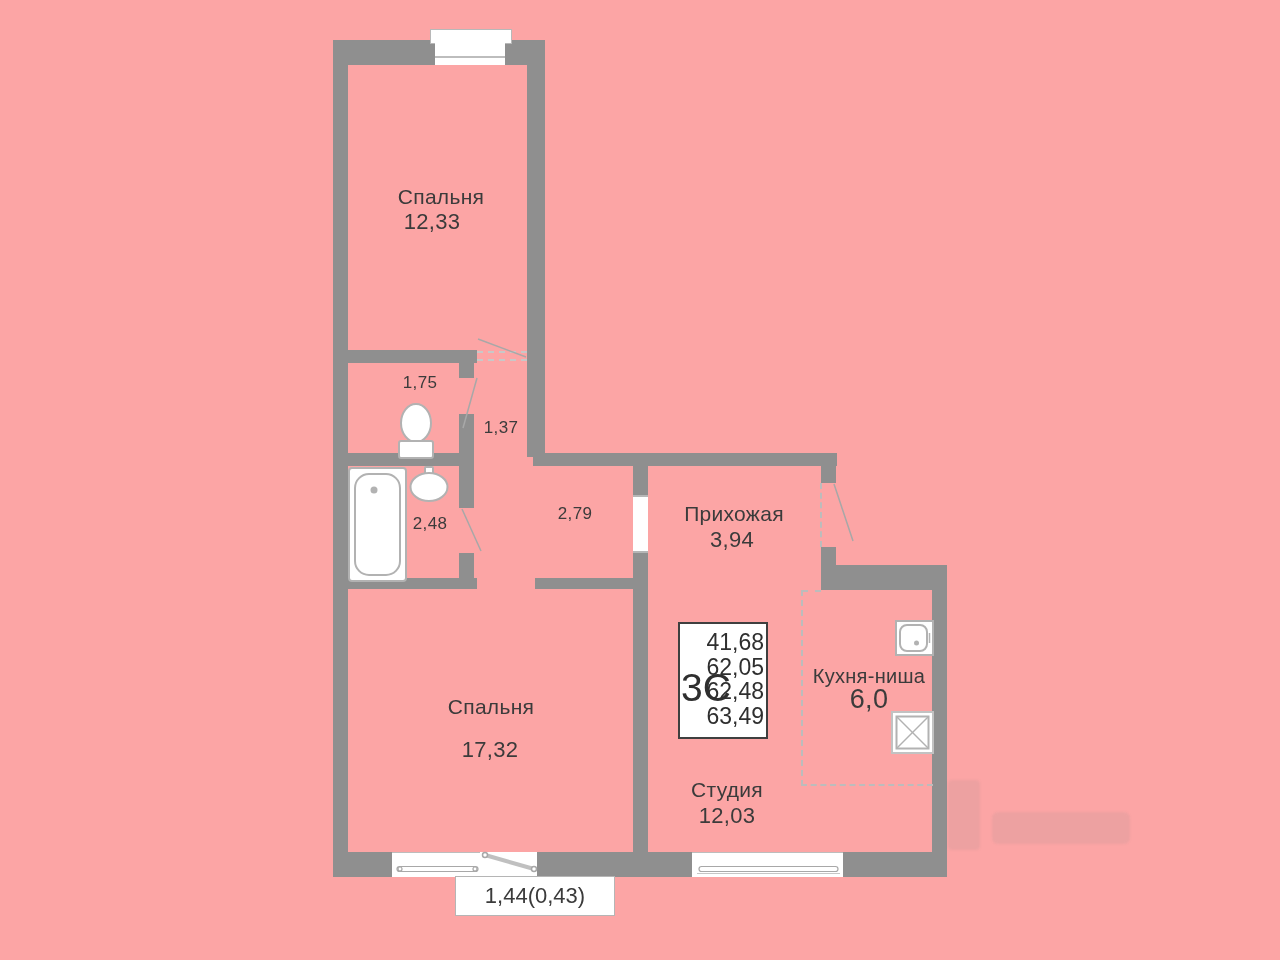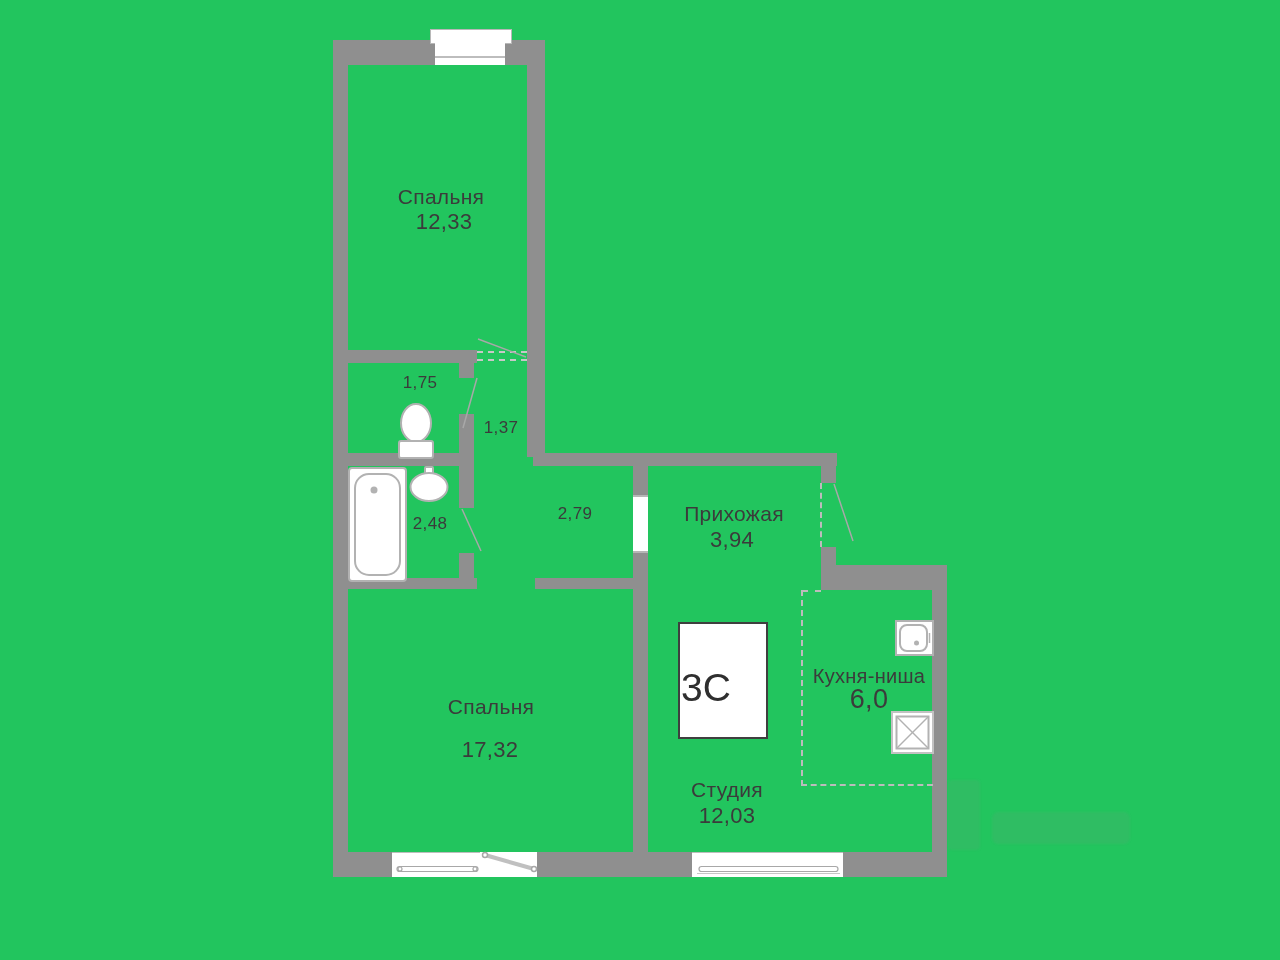--- a/index.html
+++ b/index.html
@@ -1,16 +1,16 @@
 <!DOCTYPE html>
 <html><head>
 <meta charset="utf-8">
 <style>
   html,body{margin:0;padding:0;background:#ffffff;}
-  .canvas{position:relative;width:1280px;height:960px;background:#22c55e;
+  .canvas{position:relative;width:1280px;height:960px;background:#fca5a5;
           font-family:"Liberation Sans",sans-serif;overflow:hidden;color:#3b3b3b;}
   .w{position:absolute;background:#8f8f8f;}
   .open{position:absolute;background:#ffffff;}
   .hair{position:absolute;background:#bdbdbd;}
   .lbl{position:absolute;transform:translate(-50%,-50%);white-space:nowrap;
        text-align:center;color:#3b3b3b;letter-spacing:0.3px;}
   .room-name{font-size:21px;}
   .room-area{font-size:22px;}
   .small-area{font-size:17px;}
   .dashv{position:absolute;width:0;border-left:2px dashed #bcbcbc;}
@@ -124,40 +124,49 @@
       <circle cx="400" cy="869" r="2" fill="#ffffff" stroke="#a8a8a8" stroke-width="1.2"></circle>
       <circle cx="475" cy="869" r="2" fill="#ffffff" stroke="#a8a8a8" stroke-width="1.2"></circle>
     </g>
     <g>
       <rect x="699" y="866.5" width="139" height="5" rx="2.5" fill="#ffffff" stroke="#a8a8a8" stroke-width="1.2"></rect>
       <line x1="697" y1="873.5" x2="840" y2="873.5" stroke="#c6c6c6" stroke-width="1"></line>
     </g>
   </svg>
 
   <div class="lbl room-name" style="left:441px;top:197px;">Спальня</div>
-  <div class="lbl room-area" style="left:444px;top:222px;">12,33</div>
+  <div class="lbl room-area" style="left:432px;top:222px;">12,33</div>
 
   <div class="lbl small-area" style="left:420px;top:383px;">1,75</div>
   <div class="lbl small-area" style="left:501px;top:428px;">1,37</div>
   <div class="lbl small-area" style="left:430px;top:524px;">2,48</div>
   <div class="lbl small-area" style="left:575px;top:514px;">2,79</div>
 
   <div class="lbl room-name" style="left:734px;top:514px;">Прихожая</div>
   <div class="lbl room-area" style="left:732px;top:540px;">3,94</div>
 
   <div class="lbl room-name" style="left:491px;top:707px;">Спальня</div>
   <div class="lbl room-area" style="left:490px;top:750px;">17,32</div>
 
   <div class="lbl room-name" style="left:869px;top:676px;font-size:20px;">Кухня-ниша</div>
   <div class="lbl room-area" style="left:869px;top:699px;font-size:27px;">6,0</div>
 
   <div class="lbl room-name" style="left:727px;top:790px;">Студия</div>
   <div class="lbl room-area" style="left:727px;top:816px;">12,03</div>
 
   <div class="infobox">
     <span class="info-type">3С</span>
+    <div class="info-vals">
+      <span>41,68</span>
+      <span>62,05</span>
+      <span>62,48</span>
+      <span>63,49</span>
+    </div>
   </div>
 
+  <div class="balcony">
+    <span>1,44(0,43)</span>
+  </div>
 
   <div class="wm" style="left:948px;top:780px;width:32px;height:70px;border-radius:4px;"></div>
   <div class="wm" style="left:992px;top:812px;width:138px;height:32px;border-radius:6px;"></div>
 
 </div>
 
 </body></html>

